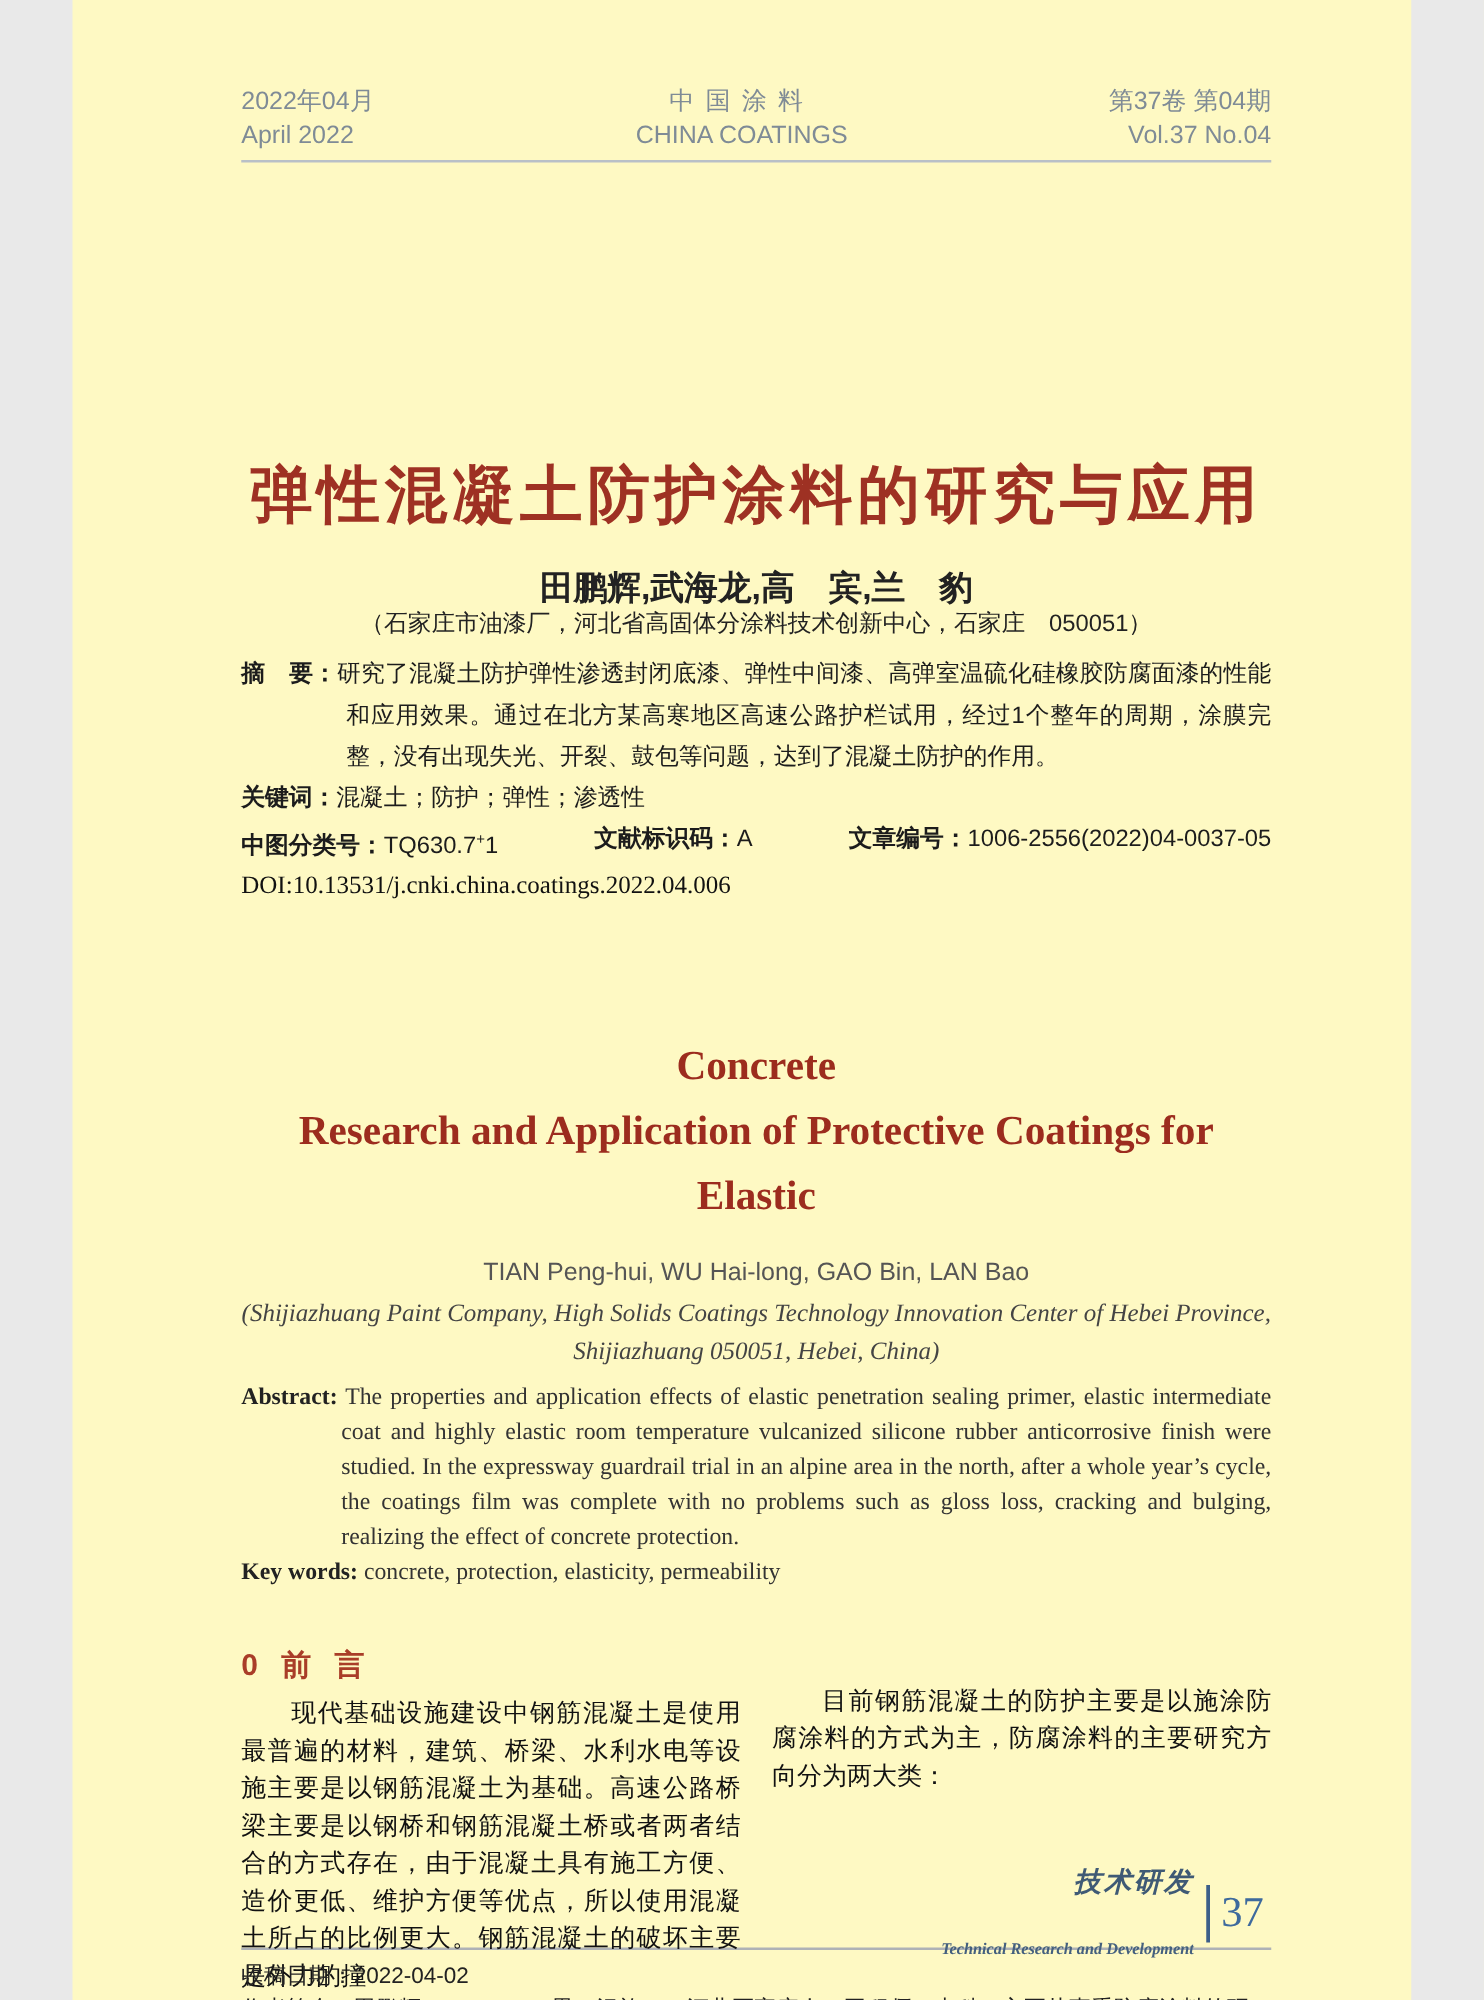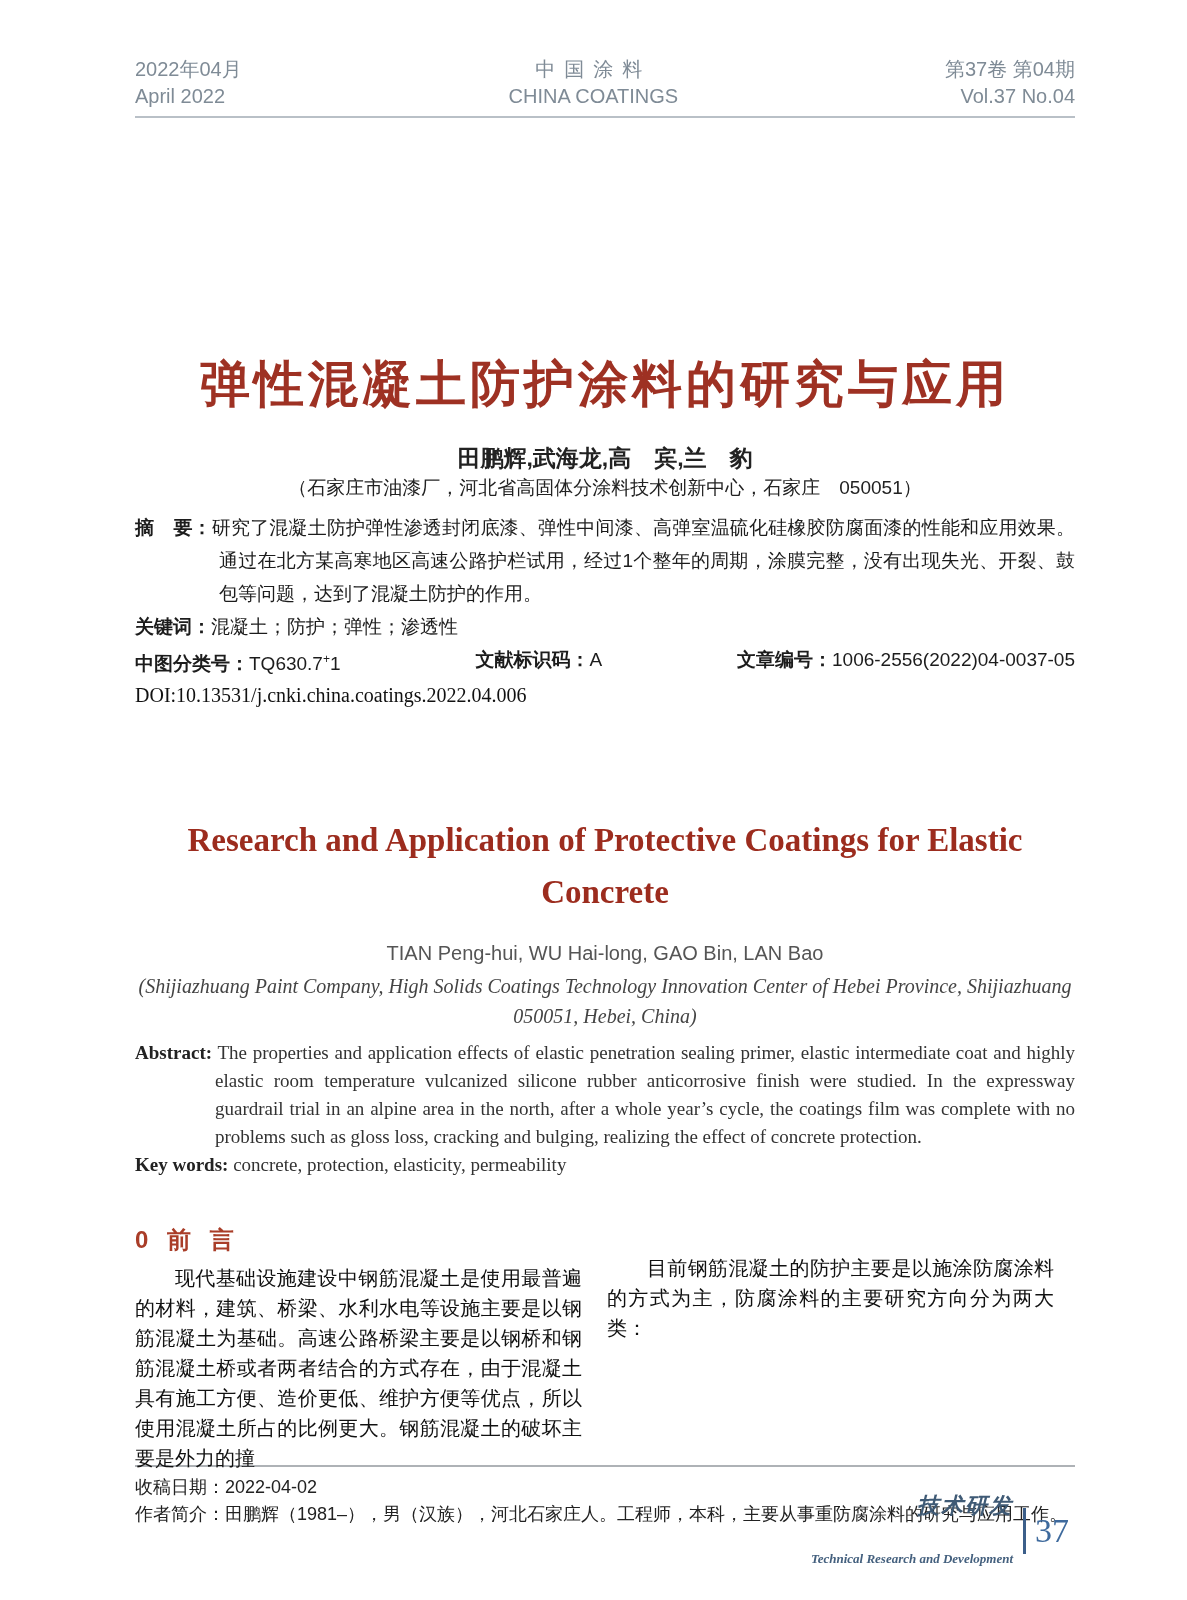--- a/index.html
+++ b/index.html
@@ -1,25 +1,25 @@
 <!DOCTYPE html>
 <html><head>
 <meta charset="utf-8">
 <style>
   html,body{margin:0;padding:0;background:#e9e9e9;}
   .page{
     position:relative;
-    width:1187px;height:1600px;
+    width:1071px;height:1600px;
     margin:0 auto;
-    background:#ffffff;
+    background:#fef9c3;
     font-family:"Liberation Sans",sans-serif;
     color:#1c1c1c;
     overflow:hidden;
     box-sizing:border-box;
-    padding:0 112px 0 135px;
+    padding:12px 112px 0 135px;
   }
   
   .header{
     display:flex;justify-content:space-between;align-items:flex-end;
     padding-top:56px;
     color:#7f8b96;font-size:20px;line-height:27px;
   }
   .h-col.center{text-align:center;}
   .h-col.right{text-align:right;}
   .journal-cn{letter-spacing:9px;}
@@ -28,21 +28,21 @@
   
   .cn-title{
     margin:238px 0 0 0;
     text-align:center;
     font-size:50px;line-height:56px;font-weight:bold;
     letter-spacing:4px;
     color:#9e3123;
   }
   .authors-cn{
     margin-top:32px;text-align:center;
-    font-size:23px;font-weight:bold;line-height:28px;color:#222;
+    font-size:27px;font-weight:bold;line-height:28px;color:#222;
   }
   .affil-cn{
     margin-top:2px;text-align:center;
     font-size:19px;line-height:27px;color:#222;
   }
 
   
   .meta{margin-top:10px;font-size:19px;line-height:33px;}
   .lbl{font-weight:bold;}
   .hang-abs{margin:0;padding-left:84px;text-indent:-84px;text-align:justify;}
@@ -159,22 +159,22 @@
     <p class="kw"><span class="lbl">关键词：</span><span>混凝土；防护；弹性；渗透性</span></p>
     <div class="cls-row">
       <span><span class="lbl">中图分类号：</span><span>TQ630.7</span><sup>+</sup><span>1</span></span>
       <span><span class="lbl">文献标识码：</span><span>A</span></span>
       <span><span class="lbl">文章编号：</span><span>1006-2556(2022)04-0037-05</span></span>
     </div>
     <div class="doi">DOI:10.13531/j.cnki.china.coatings.2022.04.006</div>
   </div>
 
   <div class="en-title">
+    <div>Concrete</div>
     <div>Research and Application of Protective Coatings for Elastic</div>
-    <div>Concrete</div>
   </div>
   <div class="authors-en">TIAN Peng-hui, WU Hai-long, GAO Bin, LAN Bao</div>
   <div class="affil-en">(Shijiazhuang Paint Company, High Solids Coatings Technology Innovation Center of Hebei Province, Shijiazhuang 050051, Hebei, China)</div>
 
   <p class="en-abs"><span class="lbl-serif">Abstract:</span> <span>The properties and application effects of elastic penetration sealing primer, elastic intermediate coat and highly elastic room temperature vulcanized silicone rubber anticorrosive finish were studied. In the expressway guardrail trial in an alpine area in the north, after a whole year’s cycle, the coatings film was complete with no problems such as gloss loss, cracking and bulging, realizing the effect of concrete protection.</span></p>
   <p class="en-kw"><span class="lbl-serif">Key words:</span> <span>concrete, protection, elasticity, permeability</span></p>
 
   <div class="body-cols">
     <div class="col">
       <h2 class="sec-head">0 前 言</h2>

